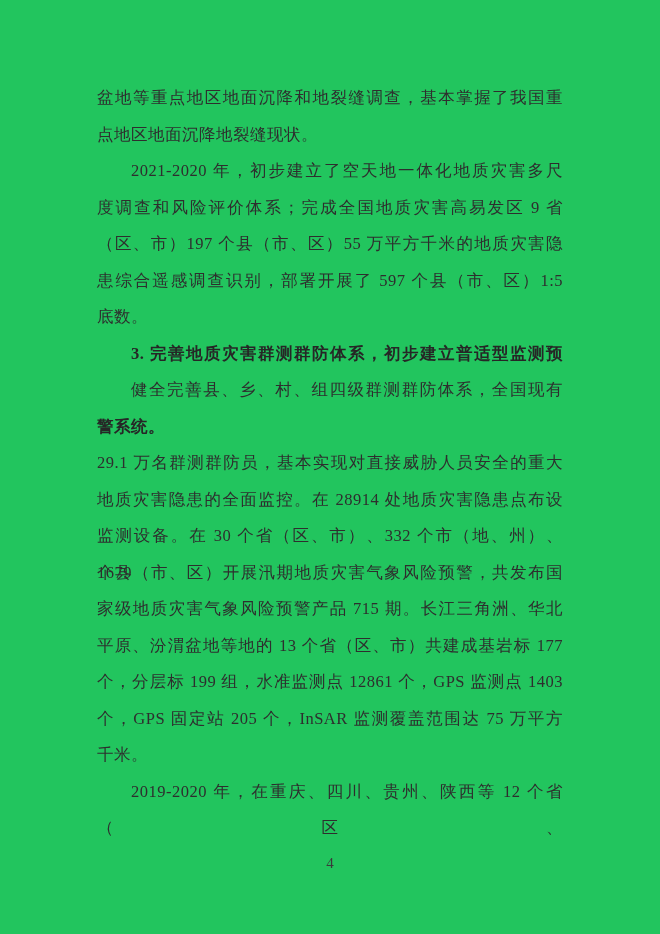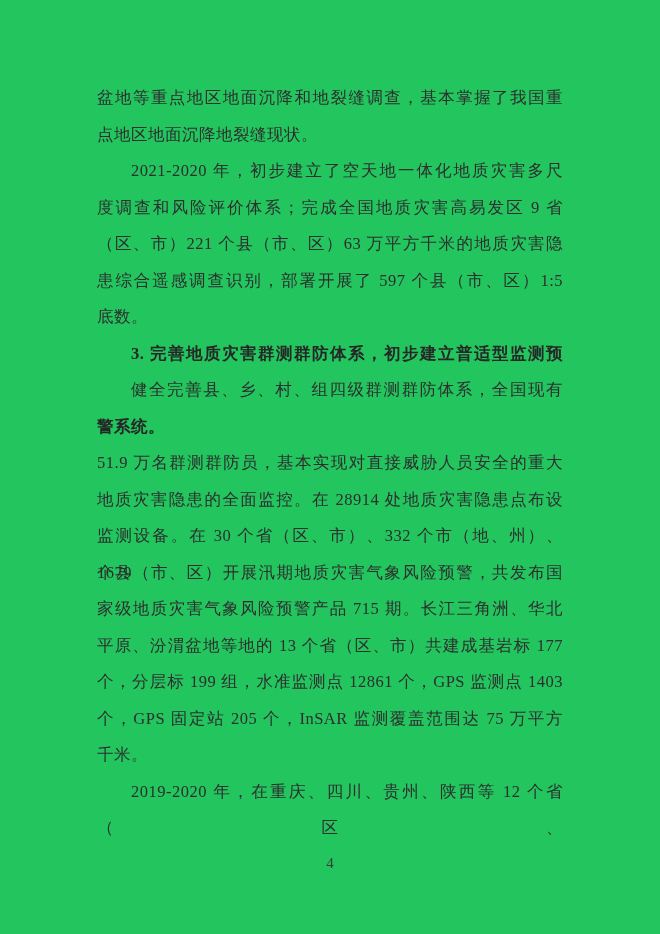--- a/index.html
+++ b/index.html
@@ -56,27 +56,27 @@
 </style>
 </head>
 <body>
 
 <div class="page">
   <div class="textblock">
     <div class="ln">盆地等重点地区地面沉降和地裂缝调查，基本掌握了我国重</div>
     <div class="ln pl">点地区地面沉降地裂缝现状。</div>
     <div class="ln ind">2021-2020 年，初步建立了空天地一体化地质灾害多尺</div>
     <div class="ln">度调查和风险评价体系；完成全国地质灾害高易发区 9 省</div>
-    <div class="ln">（区、市）221 个县（市、区）63 万平方千米的地质灾害隐</div>
+    <div class="ln">（区、市）197 个县（市、区）55 万平方千米的地质灾害隐</div>
     <div class="ln">患综合遥感调查识别，部署开展了 597 个县（市、区）1:5</div>
     <div class="ln pl">底数。</div>
     <div class="ln ind b">3. 完善地质灾害群测群防体系，初步建立普适型监测预</div>
     <div class="ln ind">健全完善县、乡、村、组四级群测群防体系，全国现有</div>
     <div class="ln pl b">警系统。</div>
-    <div class="ln">51.9 万名群测群防员，基本实现对直接威胁人员安全的重大</div>
+    <div class="ln">29.1 万名群测群防员，基本实现对直接威胁人员安全的重大</div>
     <div class="ln">地质灾害隐患的全面监控。在 28914 处地质灾害隐患点布设</div>
     <div class="ln">监测设备。在 30 个省（区、市）、332 个市（地、州）、1679</div>
     <div class="ln">个县（市、区）开展汛期地质灾害气象风险预警，共发布国</div>
     <div class="ln">家级地质灾害气象风险预警产品 715 期。长江三角洲、华北</div>
     <div class="ln">平原、汾渭盆地等地的 13 个省（区、市）共建成基岩标 177</div>
     <div class="ln">个，分层标 199 组，水准监测点 12861 个，GPS 监测点 1403</div>
     <div class="ln">个，GPS 固定站 205 个，InSAR 监测覆盖范围达 75 万平方</div>
     <div class="ln pl">千米。</div>
     <div class="ln ind">2019-2020 年，在重庆、四川、贵州、陕西等 12 个省（区、</div>
   </div>

